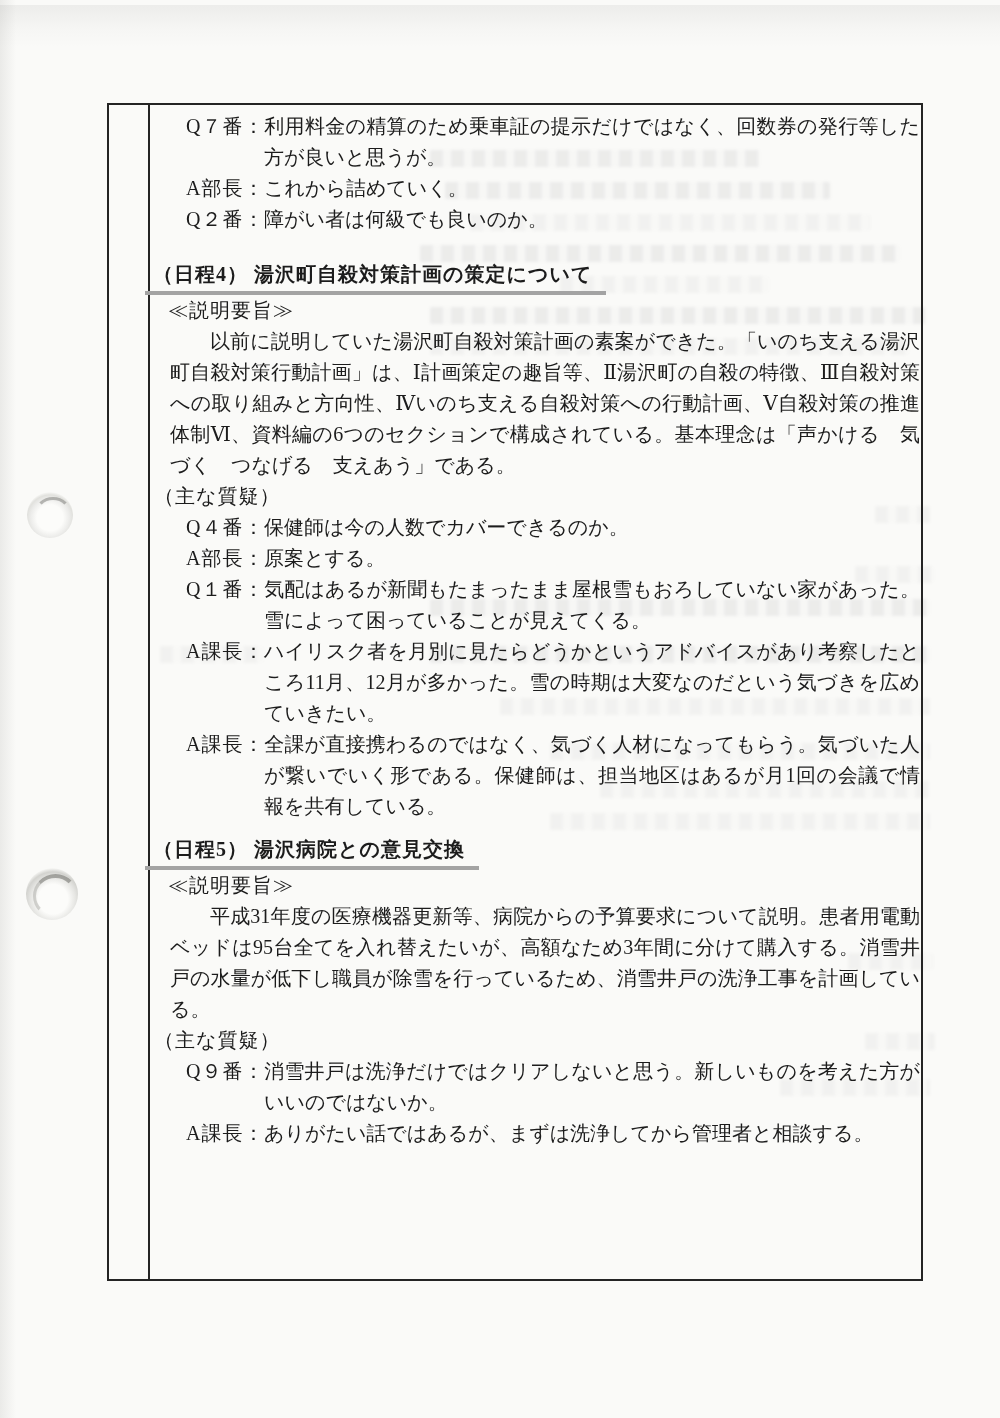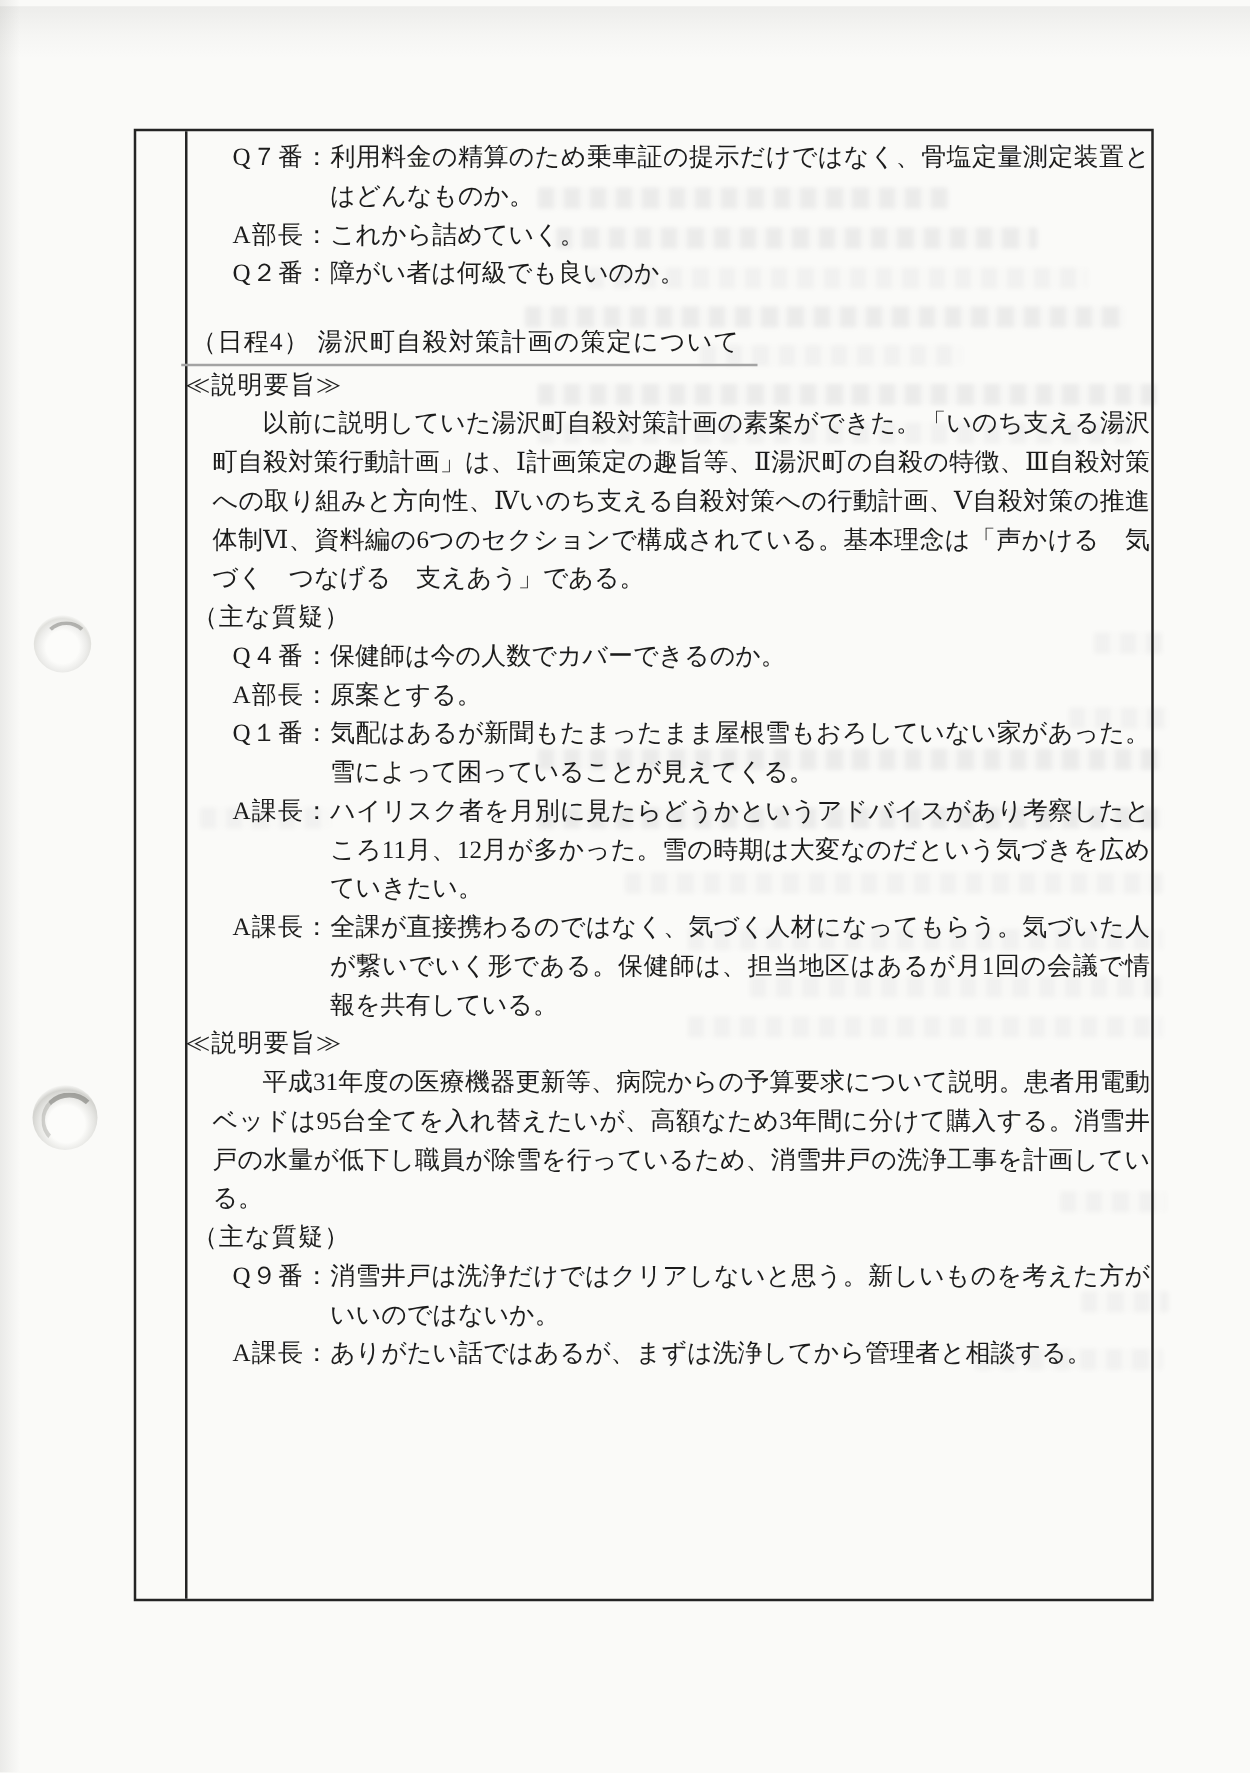--- a/index.html
+++ b/index.html
@@ -58,23 +58,23 @@
     text-align:justify;
   }
 
   .qa-item { margin-left:104px; text-indent:-78px; }
   .qa-label { display:inline-block; width:78px; text-indent:0; letter-spacing:1px; white-space:nowrap; }
 
   .section-heading-wrap { margin-top:12px; }
   .first-section .section-heading-wrap { margin-top:24px; }
   .section-heading {
     display:inline-block; margin-left:-15px; padding:0 14px 1px 8px;
-    border-bottom:2px solid #a3a3a3; letter-spacing:1px;
+    border-bottom:4px solid #a3a3a3; letter-spacing:1px;font-weight:bold;
   }
-  .summary-label { margin-left:-12px; letter-spacing:1px; }
+  .summary-label { margin-left:-12px; letter-spacing:1px;padding-left:20px; }
   .summary-para { text-indent:2em;margin-left:10px; }
   .qa-head { margin-left:-6px; letter-spacing:1px; }
   .intro { margin-top:2px; }
 </style>
 </head>
 <body>
 
 <div class="page">
 
   <div class="top-noise"></div>
@@ -99,36 +99,37 @@
   <div class="bleed f2" style="left:600px;top:781px;width:330px"></div>
   <div class="bleed f2" style="left:550px;top:813px;width:380px"></div>
   <div class="bleed f2" style="left:848px;top:953px;width:85px"></div>
   <div class="bleed f2" style="left:865px;top:1033px;width:70px"></div>
   <div class="bleed f2" style="left:780px;top:1079px;width:150px"></div>
 
   <div class="doc-frame">
     <div class="col-divider"></div>
     <div class="content" id="doc-content">
         <div class="intro">
-          <div class="qa-item"><span class="qa-label">Q７番：</span><span class="qa-text">利用料金の精算のため乗車証の提示だけではなく、骨塩定量測定装置とはどんなものか。</span></div>
+          <div class="qa-item"><span class="qa-label">Q７番：</span><span class="qa-text">利用料金の精算のため乗車証の提示だけではなく、回数券の発行等した方が良いと思うが。</span></div>
           <div class="qa-item"><span class="qa-label">A部長：</span><span class="qa-text">これから詰めていく。</span></div>
           <div class="qa-item"><span class="qa-label">Q２番：</span><span class="qa-text">障がい者は何級でも良いのか。</span></div>
         </div>
         <div class="section first-section">
           <div class="section-heading-wrap"><span class="section-heading">（日程4） 湯沢町自殺対策計画の策定について</span></div>
           <div class="summary-label">≪説明要旨≫</div>
           <div class="summary-para">以前に説明していた湯沢町自殺対策計画の素案ができた。「いのち支える湯沢町自殺対策行動計画」は、Ⅰ計画策定の趣旨等、Ⅱ湯沢町の自殺の特徴、Ⅲ自殺対策への取り組みと方向性、Ⅳいのち支える自殺対策への行動計画、Ⅴ自殺対策の推進体制Ⅵ、資料編の6つのセクションで構成されている。基本理念は「声かける　気づく　つなげる　支えあう」である。</div>
           <div class="qa-head">（主な質疑）</div>
           <div class="qa-item"><span class="qa-label">Q４番：</span><span class="qa-text">保健師は今の人数でカバーできるのか。</span></div>
           <div class="qa-item"><span class="qa-label">A部長：</span><span class="qa-text">原案とする。</span></div>
           <div class="qa-item"><span class="qa-label">Q１番：</span><span class="qa-text">気配はあるが新聞もたまったまま屋根雪もおろしていない家があった。雪によって困っていることが見えてくる。</span></div>
           <div class="qa-item"><span class="qa-label">A課長：</span><span class="qa-text">ハイリスク者を月別に見たらどうかというアドバイスがあり考察したところ11月、12月が多かった。雪の時期は大変なのだという気づきを広めていきたい。</span></div>
           <div class="qa-item"><span class="qa-label">A課長：</span><span class="qa-text">全課が直接携わるのではなく、気づく人材になってもらう。気づいた人が繋いでいく形である。保健師は、担当地区はあるが月1回の会議で情報を共有している。</span></div>
         </div>
         <div class="section">
+          <div class="section-heading-wrap"><span class="section-heading">（日程5） 湯沢病院との意見交換</span></div>
           <div class="summary-label">≪説明要旨≫</div>
           <div class="summary-para">平成31年度の医療機器更新等、病院からの予算要求について説明。患者用電動ベッドは95台全てを入れ替えたいが、高額なため3年間に分けて購入する。消雪井戸の水量が低下し職員が除雪を行っているため、消雪井戸の洗浄工事を計画している。</div>
           <div class="qa-head">（主な質疑）</div>
           <div class="qa-item"><span class="qa-label">Q９番：</span><span class="qa-text">消雪井戸は洗浄だけではクリアしないと思う。新しいものを考えた方がいいのではないか。</span></div>
           <div class="qa-item"><span class="qa-label">A課長：</span><span class="qa-text">ありがたい話ではあるが、まずは洗浄してから管理者と相談する。</span></div>
         </div>
       </div>
   </div>
 
 </div>

